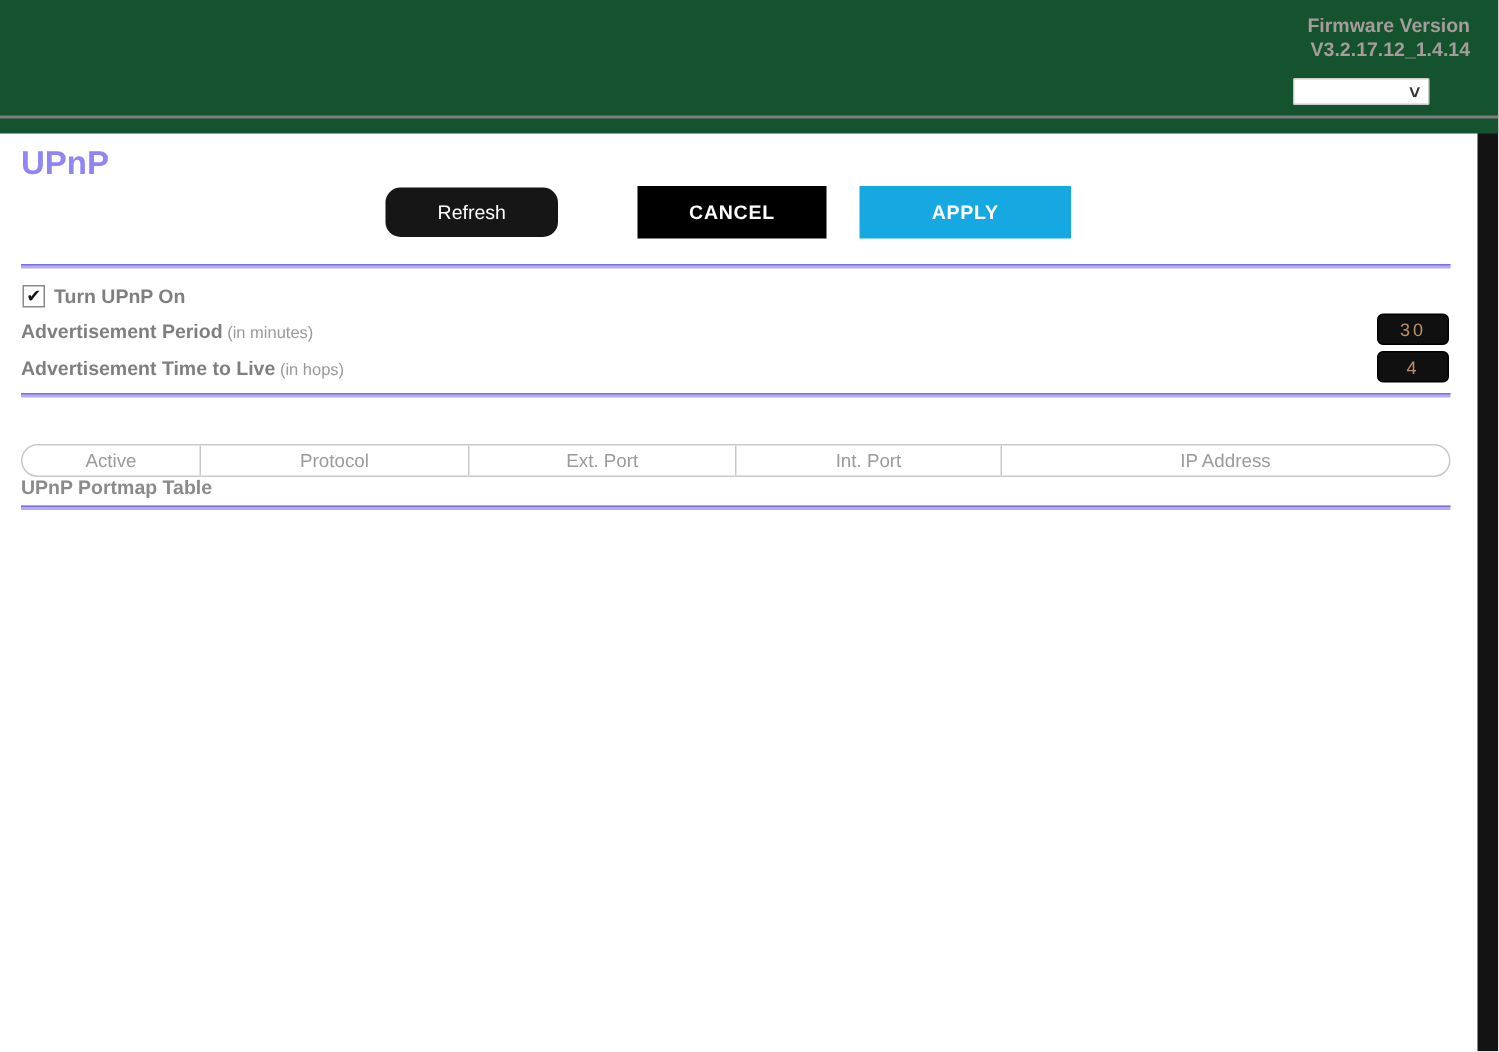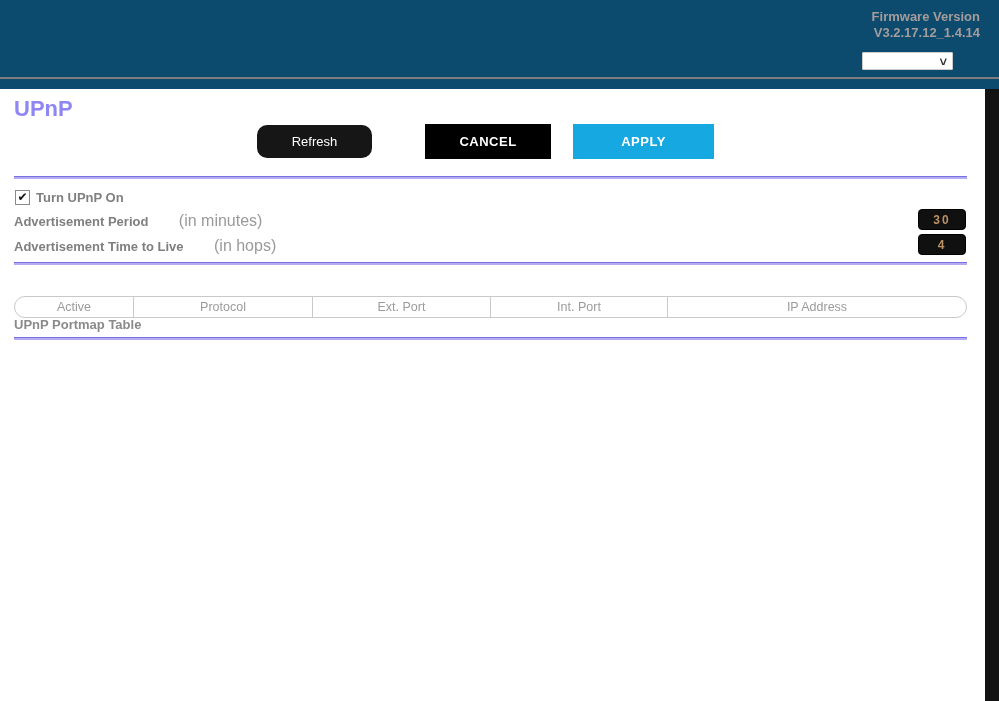--- a/index.html
+++ b/index.html
@@ -6,21 +6,21 @@
   .page{
     position:relative;
     width:999px;height:701px;
     overflow:hidden;
     font-family:"Liberation Sans","DejaVu Sans",sans-serif;
     background:#ffffff;
   }
   
   .header{
     position:absolute;left:0;top:0;width:999px;height:89px;
-    background:#0c4a6e;z-index:5;
+    background:#14532d;z-index:5;
   }
   .header-rule{
     position:absolute;left:0;top:77px;width:999px;height:2px;
     background:#7d7d7d;
   }
   .firmware{
     position:absolute;top:9px;right:19px;
     text-align:right;
     color:#a59c9c;font-size:13px;font-weight:bold;line-height:16px;
   }
@@ -73,30 +73,30 @@
     display:flex;align-items:center;
   }
   .checkbox{
     width:13px;height:13px;background:#ffffff;
     border:1px solid #8a8a8a;
     display:flex;align-items:center;justify-content:center;
     color:#111;font-size:12px;line-height:12px;cursor:pointer;
     margin-right:6px;
   }
   .label-bold{color:#7f7f7f;font-size:13px;font-weight:bold;}
-  .label-hint{color:#9a9a9a;font-size:16px;font-weight:normal;padding-left:26px;}
+  .label-hint{color:#9a9a9a;font-size:11px;font-weight:normal;}
   .setting-line{position:absolute;left:14px;white-space:nowrap;}
   .line-period{top:212px;}
   .line-ttl{top:237px;}
   .value-input{
     position:absolute;left:918px;width:48px;height:21px;
     background:#101010;color:#bd9164;border:1px solid #000000;
     border-radius:4px;box-sizing:border-box;text-align:center;
     font-family:"Liberation Sans","DejaVu Sans",sans-serif;
-    font-size:12px;letter-spacing:2px;padding:0;font-weight:bold;
+    font-size:12px;letter-spacing:2px;padding:0;
   }
   .input-period{top:209px;}
   .input-ttl{top:234px;}
   
   .portmap-title{
     position:absolute;left:14px;top:273px;
     color:#8a8a8a;font-size:13px;font-weight:bold;margin-top:44px;
   }
   .portmap-table{
     position:absolute;left:14px;top:296px;width:953px;height:22px;

